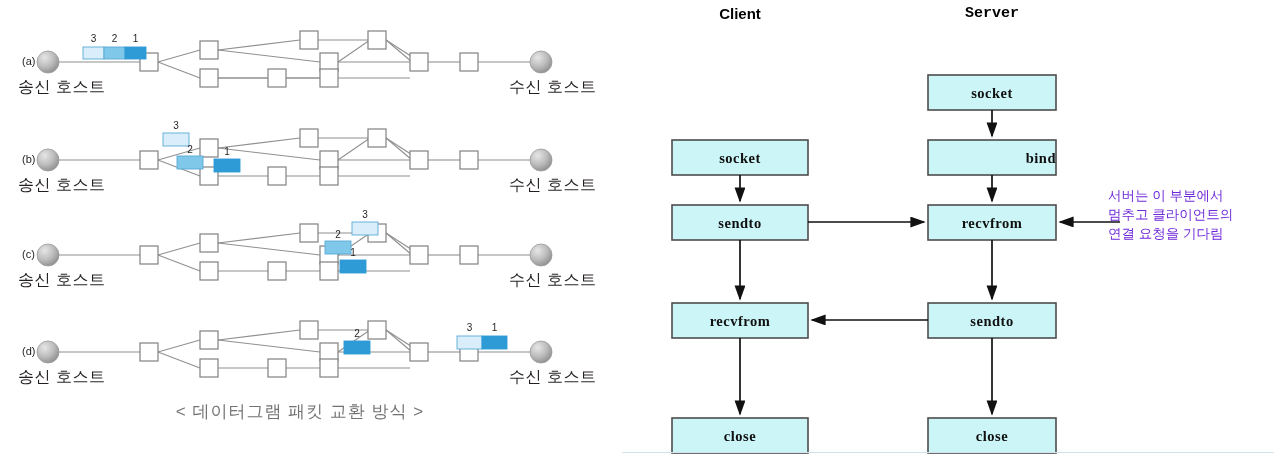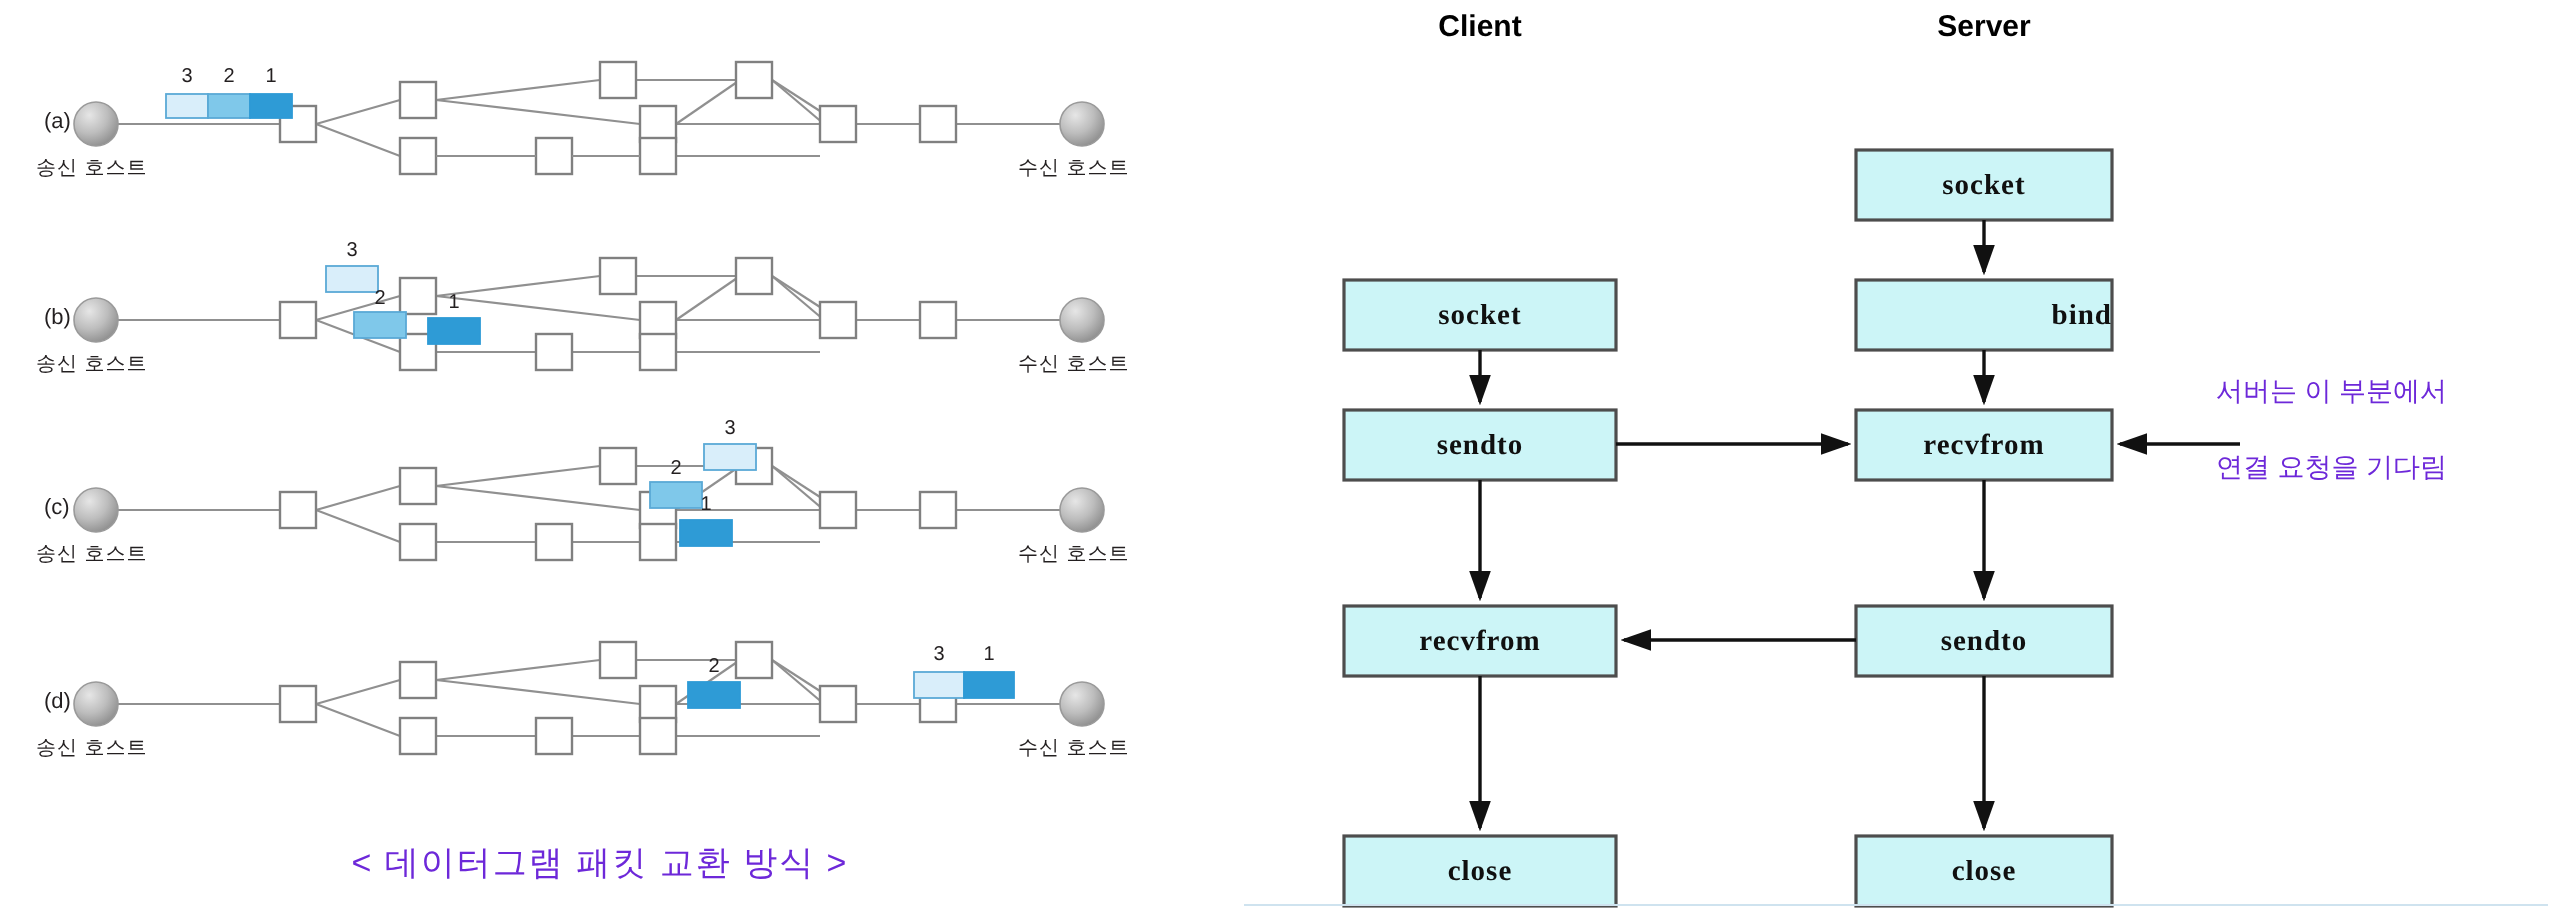--- a/index.html
+++ b/index.html
@@ -11,29 +11,29 @@
   .page{position:relative;width:1280px;height:455px;}
 
   
   #left-figure{position:absolute;left:0;top:0;width:620px;height:455px;}
   #left-figure svg{position:absolute;left:0;top:0;}
 
   .row-label{
     position:absolute;font-size:11px;color:#231f20;
   }
   .host-label{
-    position:absolute;font-size:10px;color:#231f20;
+    position:absolute;font-size:16px;color:#231f20;
     white-space:nowrap;letter-spacing:0.5px;
   }
   .pkt-num{
     position:absolute;font-size:10px;color:#231f20;text-align:center;
   }
   .caption{
-    position:absolute;left:130px;top:420px;width:340px;
-    text-align:center;font-size:17px;color:#6d28d9;letter-spacing:1px;
+    position:absolute;left:130px;top:400px;width:340px;
+    text-align:center;font-size:17px;color:#737373;letter-spacing:1px;
   }
 
   
   #right-figure{position:absolute;left:620px;top:0;width:660px;height:382px;}
   #right-figure svg{position:absolute;left:0;top:0;}
 
   .col-head{
     position:absolute;font-size:15px;font-weight:bold;color:#000;
     text-align:center;
   }
@@ -292,31 +292,32 @@
         <line x1="120" y1="175" x2="120" y2="201" marker-end="url(#arr)"></line>
         <line x1="120" y1="240" x2="120" y2="299" marker-end="url(#arr)"></line>
         <line x1="120" y1="338" x2="120" y2="414" marker-end="url(#arr)"></line>
         <line x1="188" y1="222" x2="304" y2="222" marker-end="url(#arr)"></line>
         <line x1="308" y1="320" x2="192" y2="320" marker-end="url(#arr)"></line>
         <line x1="500" y1="222" x2="440" y2="222" marker-end="url(#arr)"></line>
       </g>
     </svg>
 
     <div class="col-head" style="left:52px;top:5px;width:136px;">Client</div>
-    <div class="col-head" style="left:308px;top:5px;width:128px;">Server</div>
+    <div class="col-head" style="left:308px;top:5px;width:128px;font-family:Liberation Mono, monospace;">Server</div>
 
     <div class="fbox-text" style="left:308px;top:85px;width:128px;">socket</div>
     <div class="fbox-text" style="left:308px;top:150px;width:128px;text-align:right;">bind</div>
     <div class="fbox-text" style="left:308px;top:215px;width:128px;">recvfrom</div>
     <div class="fbox-text" style="left:308px;top:313px;width:128px;">sendto</div>
     <div class="fbox-text" style="left:308px;top:428px;width:128px;">close</div>
 
     <div class="fbox-text" style="left:52px;top:150px;width:136px;">socket</div>
     <div class="fbox-text" style="left:52px;top:215px;width:136px;">sendto</div>
     <div class="fbox-text" style="left:52px;top:313px;width:136px;">recvfrom</div>
     <div class="fbox-text" style="left:52px;top:428px;width:136px;">close</div>
 
     <div class="note" style="left:488px;top:186px;">서버는 이 부분에서</div>
+    <div class="note" style="left:488px;top:205px;">멈추고 클라이언트의</div>
     <div class="note" style="left:488px;top:224px;">연결 요청을 기다림</div>
   </div>
 
   <div class="bottom-rule"></div>
 </div>
 
 </body></html>

